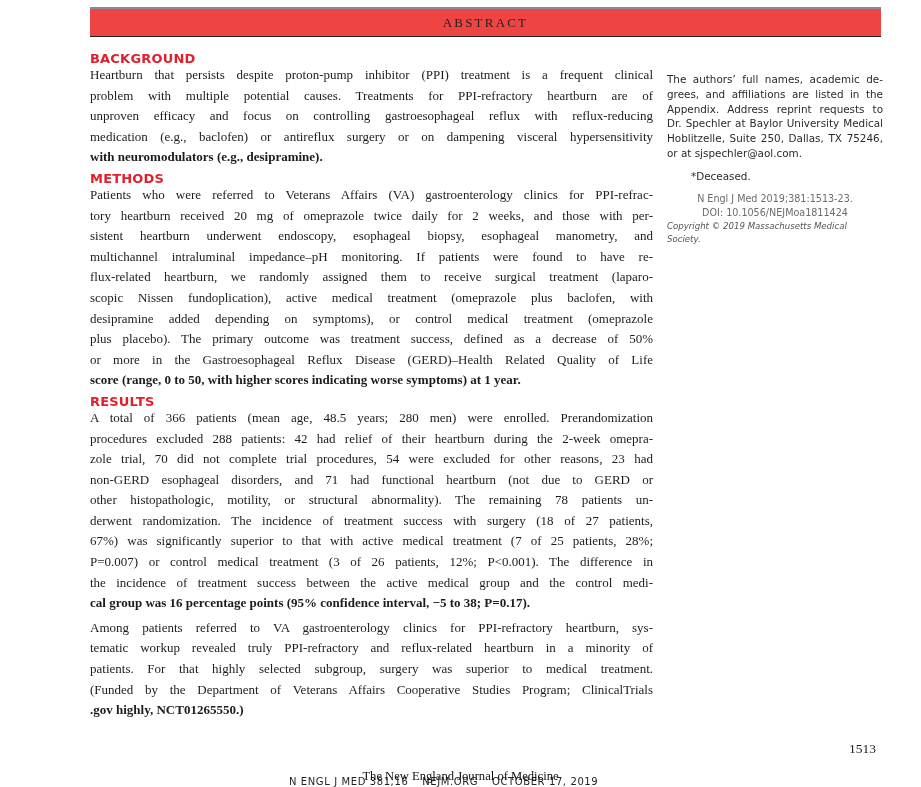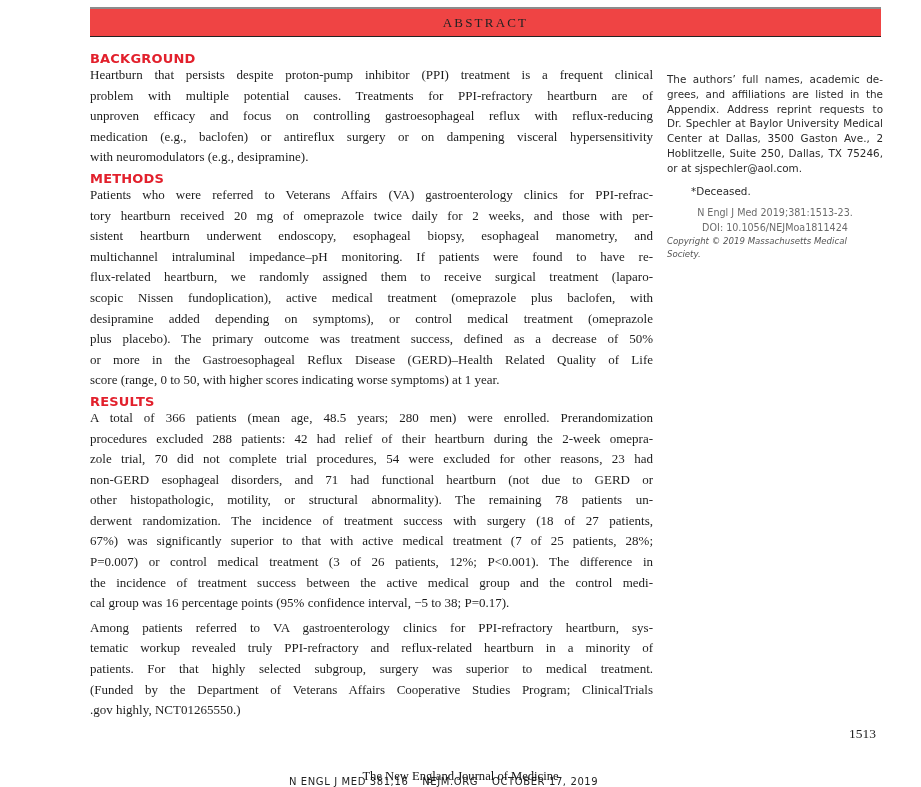--- a/index.html
+++ b/index.html
@@ -63,20 +63,21 @@
     }
     .section-body .ln {
       display: block;
       text-align: justify;
       text-align-last: justify;
       white-space: nowrap;
       overflow: visible;
     }
     .section-body .ln.last {
       text-align-last: left;
+      font-weight: bold;
     }
     .side-col {
       position: absolute;
       left: 667px;
       top: 72px;
       width: 216px;
       font-family: "DejaVu Sans", "Liberation Sans", sans-serif;
       font-size: 10.4px;
       line-height: 14.8px;
       color: #2a2a2a;
@@ -118,21 +119,21 @@
       left: 289px;
       font-family: "DejaVu Sans", "Liberation Sans", sans-serif;
       font-size: 10px;
       letter-spacing: 0.6px;
       color: #222;
       white-space: nowrap;
     }
     .footer-line span { margin-right: 10px; }
     .page-number {
       position: absolute;
-      top: 726px;
+      top: 741px;
       left: 849px;
       font-family: "Liberation Serif", "DejaVu Serif", serif;
       font-size: 13.5px;
       color: #222;
     }
     .journal-name {
       position: absolute;
       top: 769px;
       left: 0;
       width: 921px;
@@ -205,21 +206,20 @@
     </div>
   </div>
 </div>
 
 <div class="side-col">
   <div>
     <span class="ln">The authors’ full names, academic de-</span>
     <span class="ln">grees, and affiliations are listed in the</span>
     <span class="ln">Appendix. Address reprint requests to</span>
     <span class="ln">Dr. Spechler at Baylor University Medical</span>
-    <span class="ln">Center at Dallas, 3500 Gaston Ave., 2</span>
     <span class="ln">Hoblitzelle, Suite 250, Dallas, TX 75246,</span>
     <span class="ln last">or at sjspechler@aol.com.</span>
   </div>
   <span class="deceased">*Deceased.</span>
   <div class="citation">
     <span>N Engl J Med 2019;381:1513-23.</span>
     <span>DOI: 10.1056/NEJMoa1811424</span>
   </div>
   <span class="copyright">Copyright © 2019 Massachusetts Medical Society.</span>
 </div>

